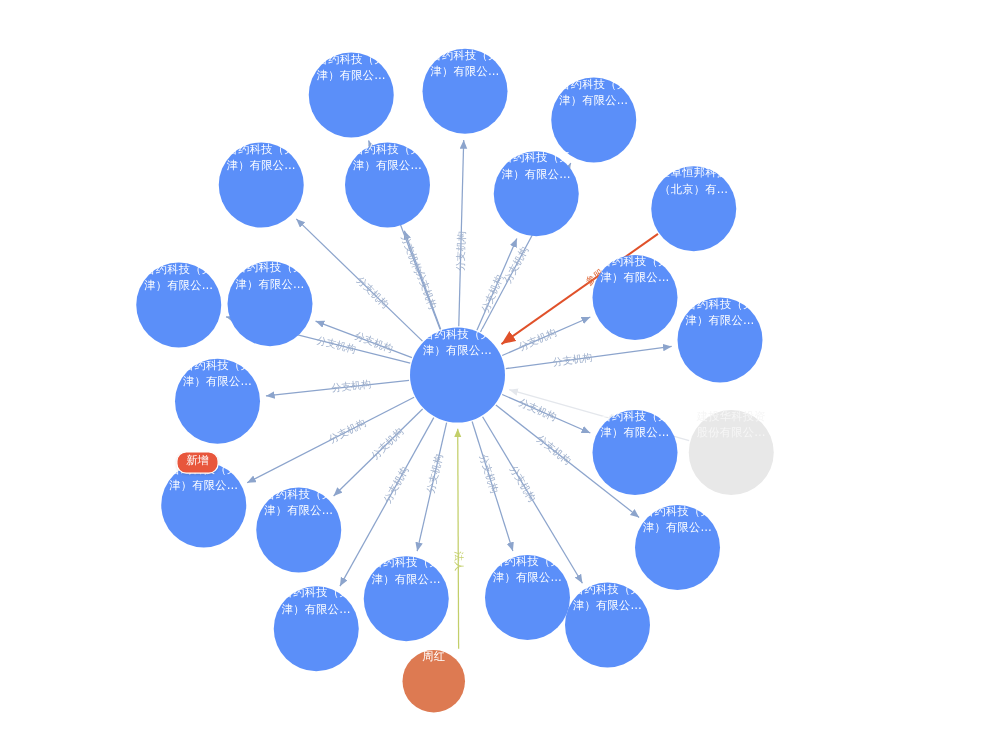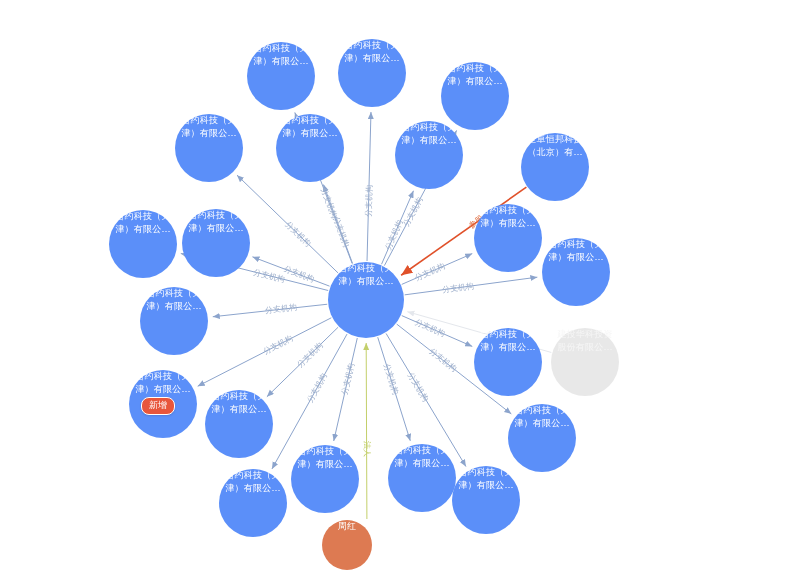--- a/index.html
+++ b/index.html
@@ -61,21 +61,20 @@
     background: #e8563c;
     color: #ffffff;
     font-size: 9px;
     line-height: 13px;
     padding: 1px 7px 2px 7px;
     border-radius: 8px;
     border: 1px solid #ffffff;
     z-index: 20;
     white-space: nowrap;
     box-shadow: 0 1px 2px rgba(0,0,0,0.12);
-    margin-top: 36px;
   }
   .edge-label {
     position: absolute;
     font-size: 8px;
     color: #9fb0cc;
     white-space: nowrap;
     z-index: 4;
     transform-origin: center center;
     pointer-events: none;
   }

